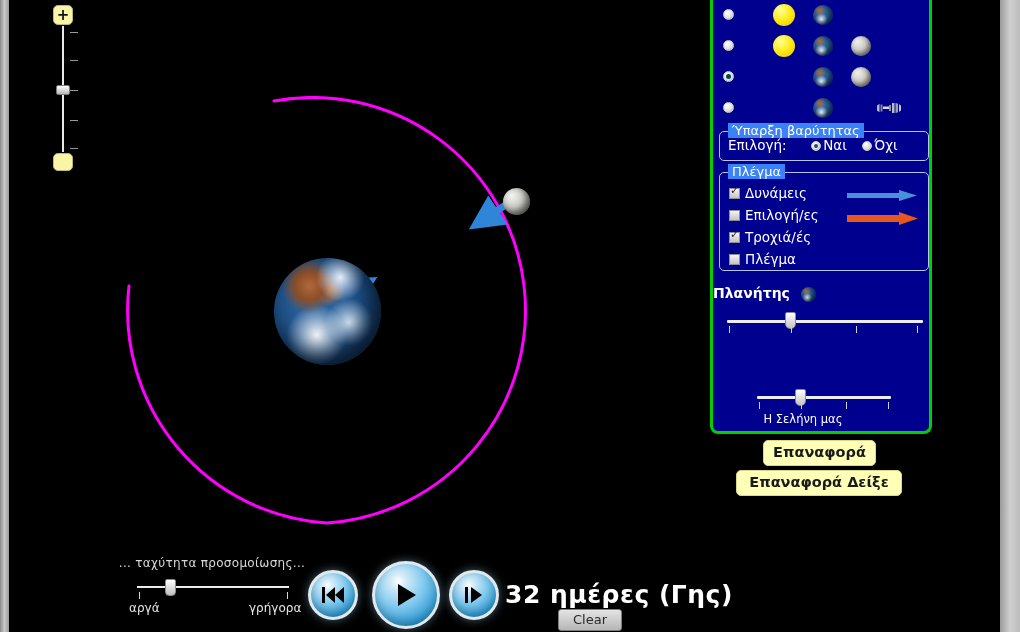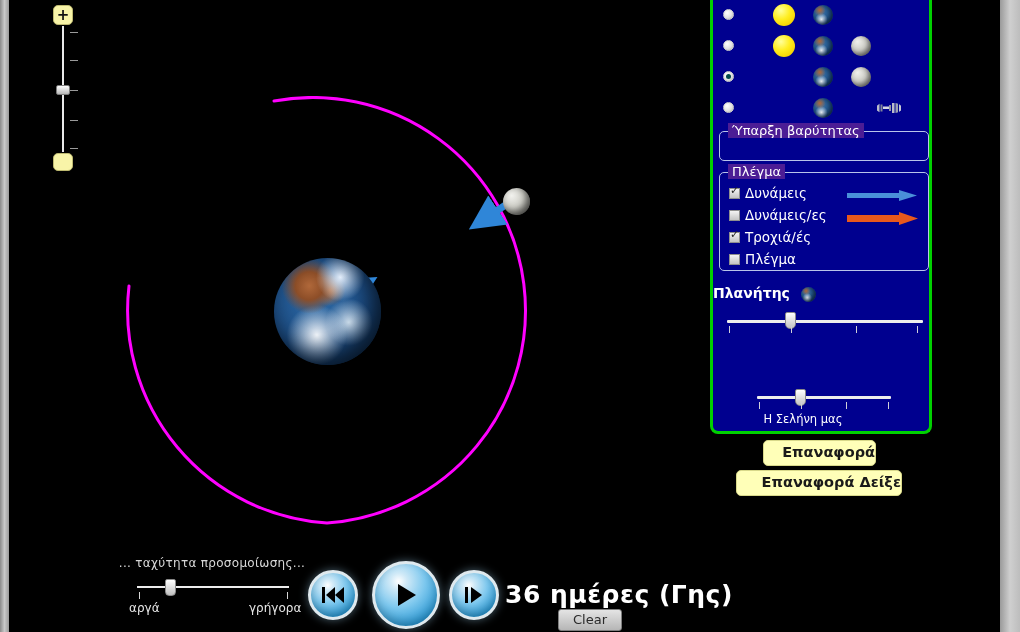--- a/index.html
+++ b/index.html
@@ -172,21 +172,21 @@
   }
   .ic-station { width: 26px; height: 12px; }
 
   
   .fs {
     position: absolute; left: 6px; width: 210px;
     border: 1px solid #b9c4ea; border-radius: 5px;
   }
   .fs-legend {
     position: absolute; top: -9px; left: 8px;
-    padding: 0 4px; background: #4c1d95;
+    padding: 0 4px; background: #3b82f6;
     color: #fff; font-size: 13px; white-space: nowrap;
   }
   #fs-gravity { top: 131px; height: 30px; }
   #fs-show    { top: 172px; height: 99px; }
 
   .gravity-line {
     position: absolute; left: 8px; top: 5px;
     color: #fff; font-size: 13.5px; white-space: nowrap;
   }
   .radio-sm {
@@ -236,21 +236,21 @@
     position: absolute; width: 222px; text-align: center;
     color: #fff; font-size: 11.5px;
   }
 
   
   .reset-btn {
     position: absolute;
     background: #ffffb8;
     border: 1px solid #d8d88a; border-radius: 5px;
     color: #1a1a1a; font-size: 14.5px; font-weight: bold;
-    text-align: right; cursor: pointer;
+    text-align: center; cursor: pointer;
     padding: 3px 0 5px;
   }
   #reset-one { left: 763px; top: 440px; width: 113px; }
   #reset-all { left: 736px; top: 470px; width: 166px; }
 </style>
 </head>
 <body>
 
 <div id="stage">
 
@@ -310,21 +310,21 @@
         <path d="M6 3 L6 25 L24 14 z" fill="#000"></path>
       </svg>
     </div>
     <div class="tbtn" id="btn-step">
       <svg class="glyph" width="22" height="20" viewBox="0 0 22 20">
         <rect x="2" y="2" width="3" height="16" fill="#000"></rect>
         <path d="M8 2 L8 18 L19 10 z" fill="#000"></path>
       </svg>
     </div>
 
-    <div id="daycount">36 ημέρες (Γης)</div>
+    <div id="daycount">32 ημέρες (Γης)</div>
     <div id="clear-btn">Clear</div>
   </div>
 
   <div id="panel">
 
     <div id="modes">
 
       <div class="mode-row" style="top:0">
         <span class="mode-radio"></span>
         <span class="ic ic-sun" style="left:60px; top:4px"></span>
@@ -354,37 +354,44 @@
           <rect x="13" y="3" width="2" height="6" fill="#8e93a6"></rect>
           <rect x="16" y="1" width="2.5" height="10" fill="#b9bcc9"></rect>
           <rect x="19.5" y="1" width="2.5" height="10" fill="#9aa0b2"></rect>
           <rect x="23" y="2" width="2" height="8" fill="#c4c7d4"></rect>
         </svg>
       </div>
     </div>
 
     <div class="fs" id="fs-gravity">
       <div class="fs-legend">Ύπαρξη βαρύτητας</div>
+      <div class="gravity-line">
+        <span>Επιλογή:</span>
+        <span style="display:inline-block;width:16px"></span>
+        <span class="radio-sm sel"></span><span>Ναι</span>
+        <span style="display:inline-block;width:7px"></span>
+        <span class="radio-sm"></span><span>Όχι</span>
+      </div>
     </div>
 
     <div class="fs" id="fs-show">
       <div class="fs-legend">Πλέγμα</div>
 
       <div class="show-row" style="top:11px">
         <span class="cb on"></span>
         <span class="show-label">Δυνάμεις</span>
         <svg class="arrow-demo" style="left:118px" width="72" height="13" viewBox="0 0 72 13">
           <path d="M0 6.5 L54 6.5" stroke="#4a90d9" stroke-width="5"></path>
           <path d="M52 1 L70 6.5 L52 12 z" fill="#4a90d9"></path>
         </svg>
       </div>
 
       <div class="show-row" style="top:33px">
         <span class="cb"></span>
-        <span class="show-label">Δυνάμεις/ες</span>
+        <span class="show-label">Επιλογή/ες</span>
         <svg class="arrow-demo" style="left:118px" width="72" height="15" viewBox="0 0 72 15">
           <path d="M0 7.5 L54 7.5" stroke="#e8581c" stroke-width="7"></path>
           <path d="M52 1 L71 7.5 L52 14 z" fill="#e8581c"></path>
         </svg>
       </div>
 
       <div class="show-row" style="top:55px">
         <span class="cb on"></span>
         <span class="show-label">Τροχιά/ές</span>
       </div>

